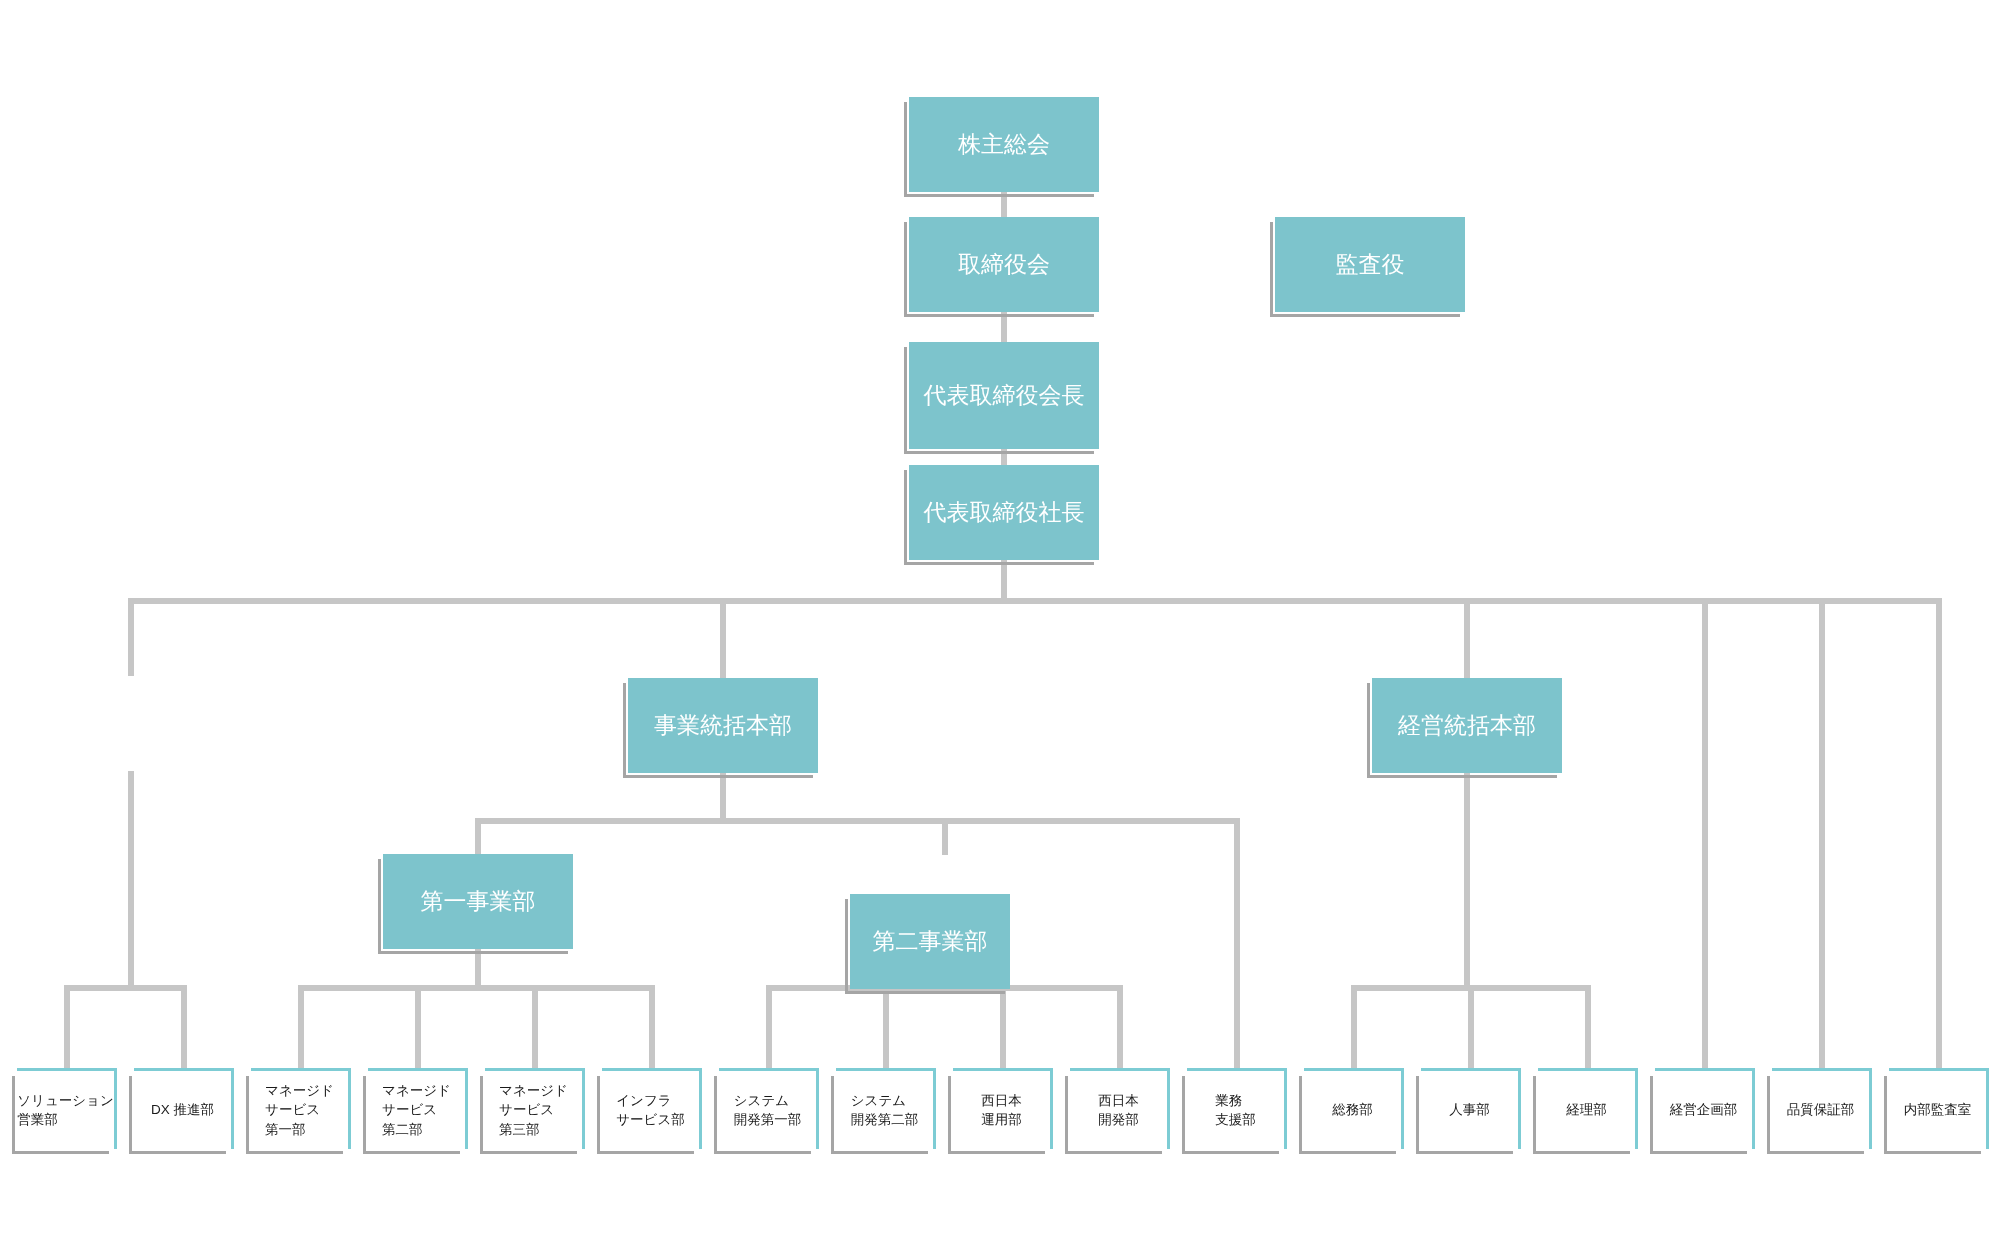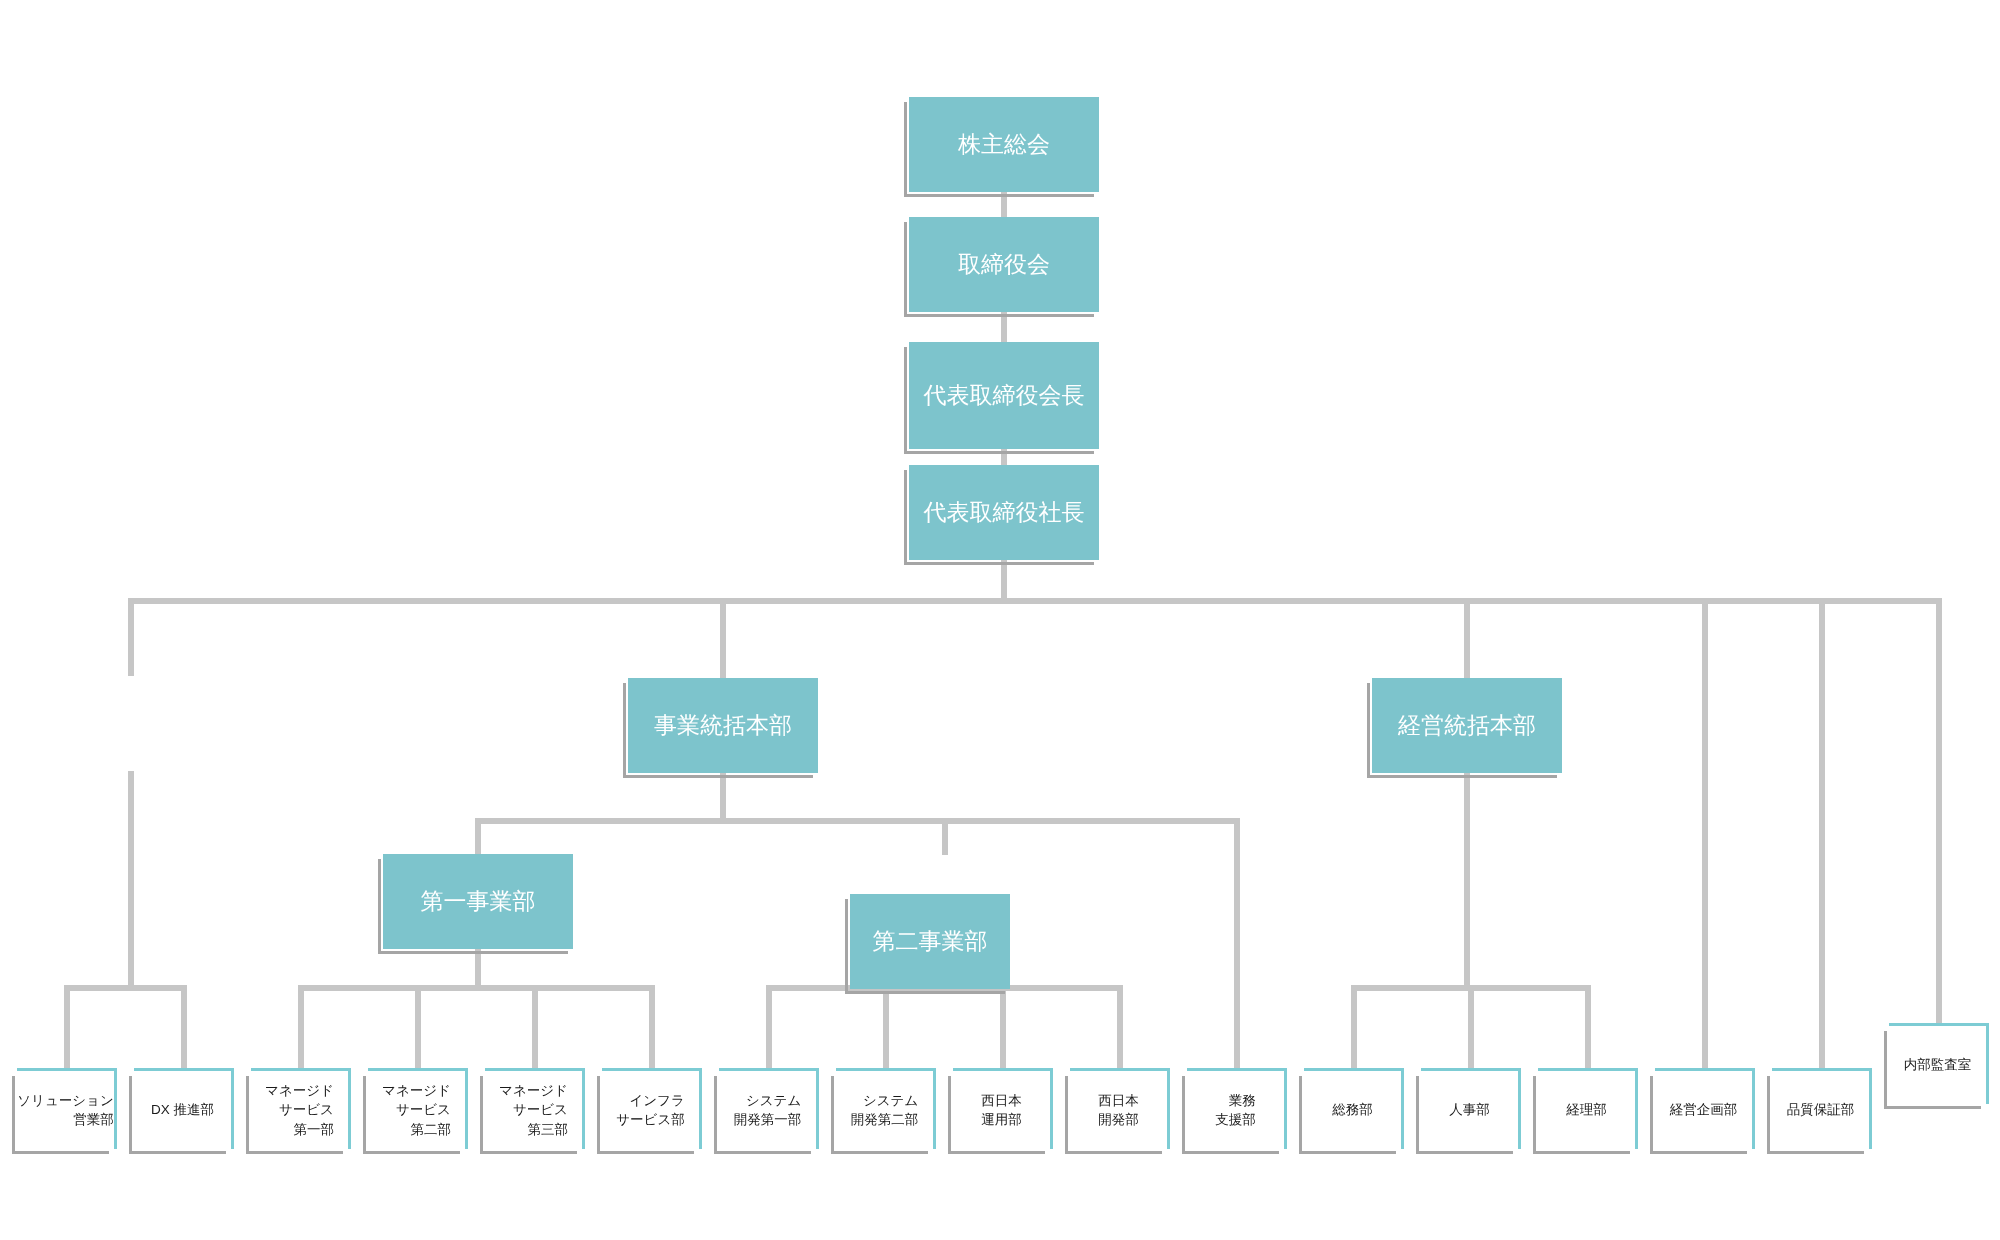--- a/index.html
+++ b/index.html
@@ -7,21 +7,21 @@
     --text-dark:#1a1a1a; --text-light:#ffffff; --bg:#ffffff;
   }
   html,body{margin:0;padding:0;background:var(--bg);}
   .canvas{
     position:relative;width:2000px;height:1240px;background:var(--bg);
     font-family:"Liberation Sans",sans-serif;overflow:hidden;
   }
   .line{position:absolute;background:var(--line);}
   .node{
     position:absolute;display:flex;align-items:center;justify-content:center;
-    text-align:right;box-sizing:border-box;
+    text-align:left;box-sizing:border-box;
   }
   
   .node::after{
     content:"";position:absolute;left:-5px;top:5px;width:100%;height:100%;
     border-left:3px solid var(--shadow);border-bottom:3px solid var(--shadow);
     box-sizing:border-box;pointer-events:none;
   }
   .teal{background:var(--teal);color:var(--text-light);font-size:23px;}
   .dept{
     background:#fff;color:var(--text-dark);font-size:13.5px;line-height:1.42;
@@ -77,20 +77,23 @@
   <div class="line" style="left:1351px;top:985px;width:240px;height:6px"></div>
   <div class="line" style="left:1351px;top:989px;width:6px;height:79px"></div>
   <div class="line" style="left:1468px;top:989px;width:6px;height:79px"></div>
   <div class="line" style="left:1585px;top:989px;width:6px;height:79px"></div>
 
   <div class="node teal" style="left:909px;top:97px;width:190px;height:95px">
       <span class="lbl">株主総会</span>
     </div>
   <div class="node teal" style="left:909px;top:217px;width:190px;height:95px">
       <span class="lbl">取締役会</span>
+    </div>
+  <div class="node teal" style="left:1275px;top:217px;width:190px;height:95px">
+      <span class="lbl">監査役</span>
     </div>
   <div class="node teal" style="left:909px;top:342px;width:190px;height:107px">
       <span class="lbl">代表取締役会長</span>
     </div>
   <div class="node teal" style="left:909px;top:465px;width:190px;height:95px">
       <span class="lbl">代表取締役社長</span>
     </div>
 
   <div class="node teal" style="left:628px;top:678px;width:190px;height:95px">
       <span class="lbl">事業統括本部</span>
@@ -160,17 +163,17 @@
     </div>
   <div class="node dept" style="left:1538px;top:1068px;width:100px;height:81px">
       <span class="lbl">経理部</span>
     </div>
   <div class="node dept" style="left:1655px;top:1068px;width:100px;height:81px">
       <span class="lbl">経営企画部</span>
     </div>
   <div class="node dept" style="left:1772px;top:1068px;width:100px;height:81px">
       <span class="lbl">品質保証部</span>
     </div>
-  <div class="node dept" style="left:1889px;top:1023px;width:100px;height:81px">
+  <div class="node dept" style="left:1889px;top:1068px;width:100px;height:81px">
       <span class="lbl">内部監査室</span>
     </div>
 
 </div>
 
 </body></html>

